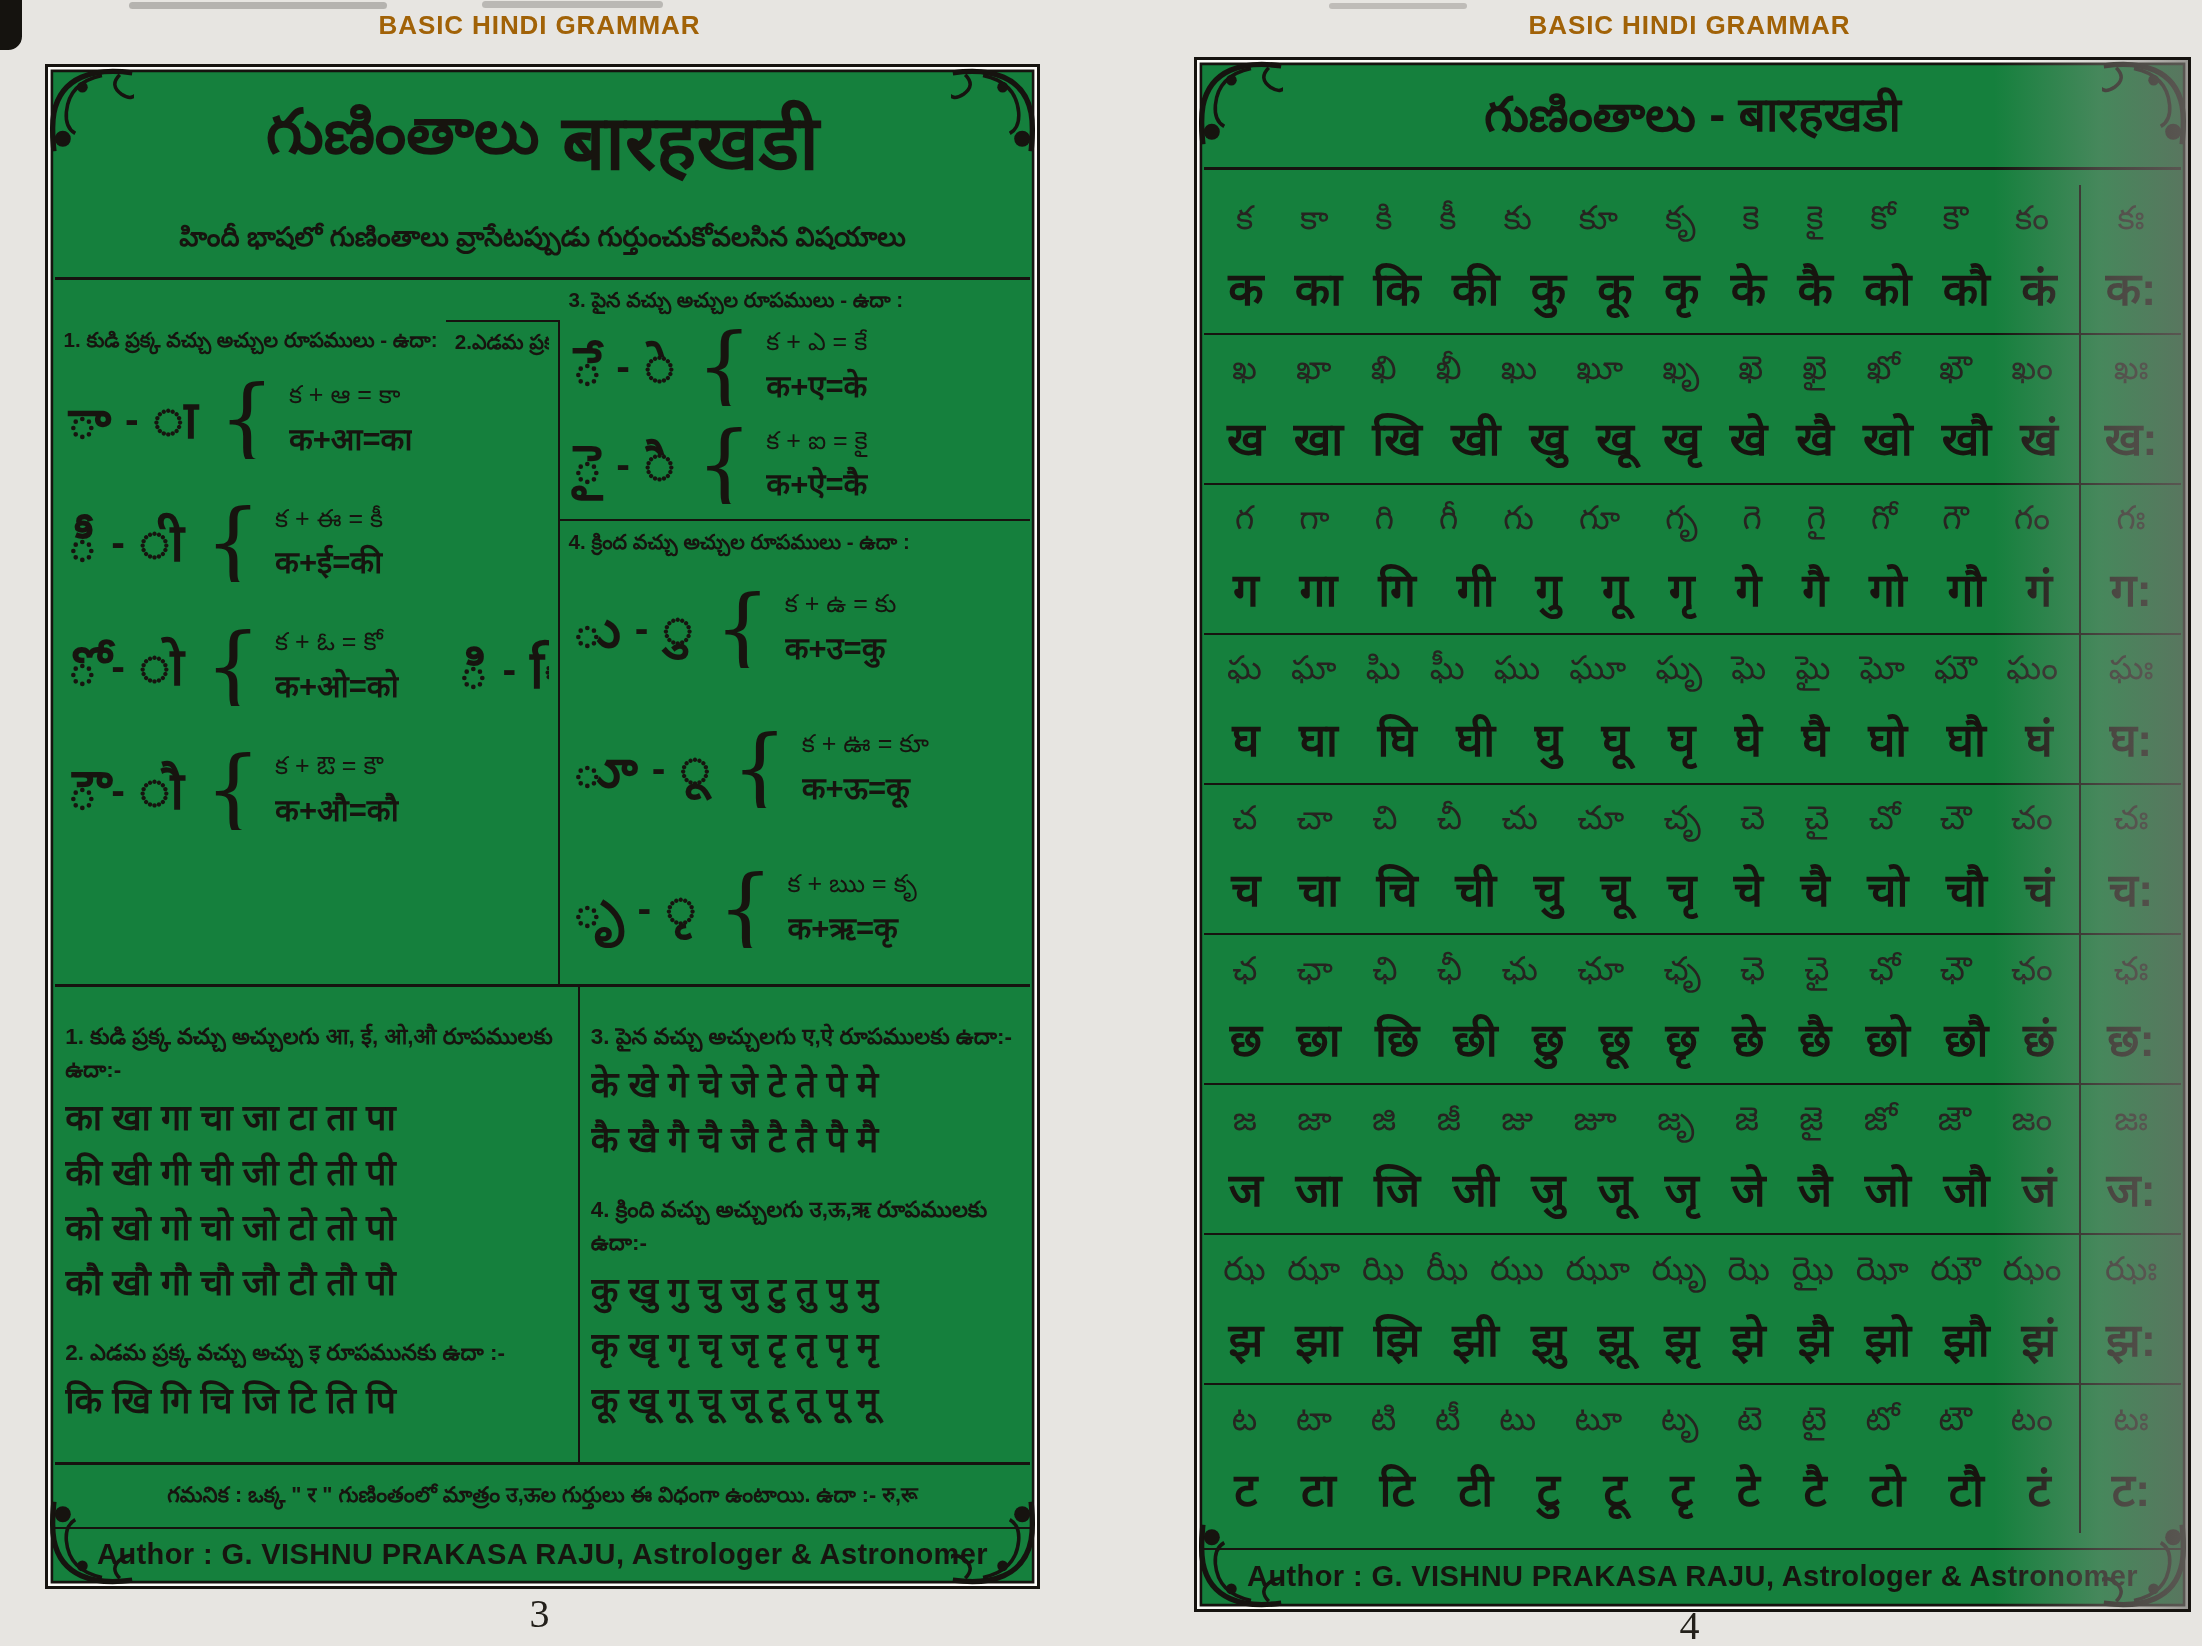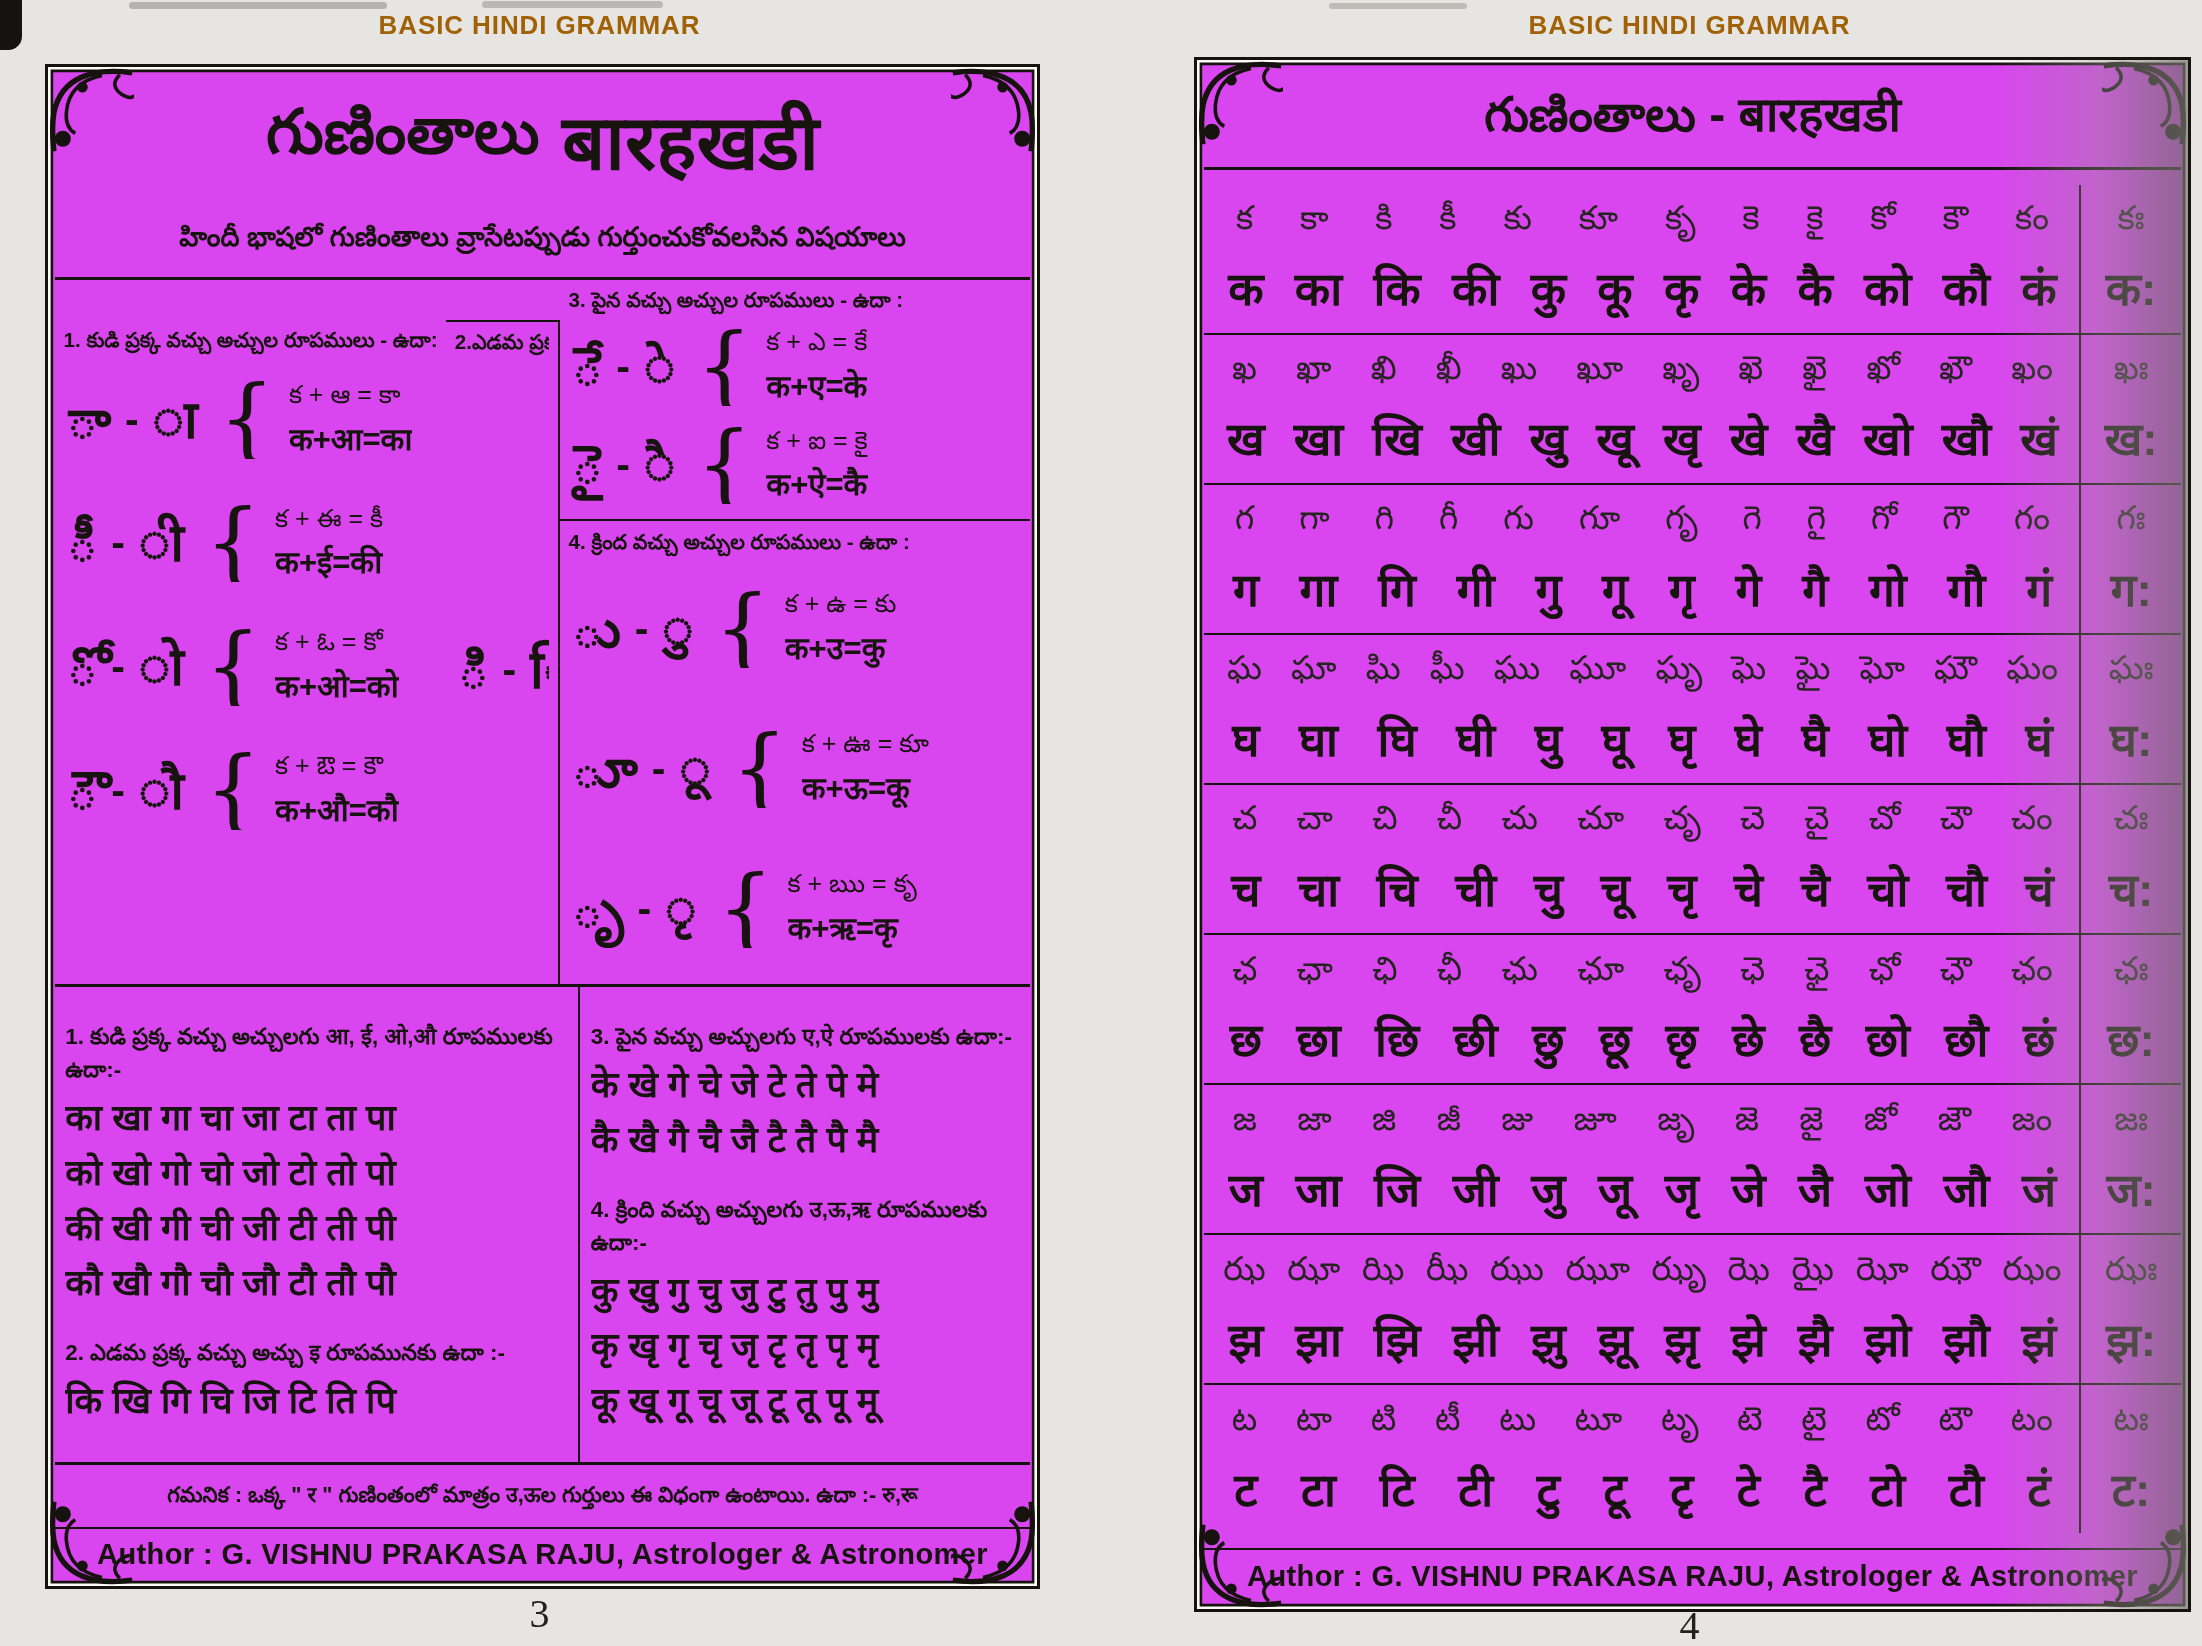--- a/index.html
+++ b/index.html
@@ -8,21 +8,21 @@
     background:#e7e5e1;
     font-family:"Liberation Sans","DejaVu Sans",sans-serif;
     color:#17140f;
   }
   
   .hdr{
     position:absolute;top:10.3px;text-align:center;
     font-weight:bold;font-size:26px;letter-spacing:0.9px;color:#a16207;
   }
   .pageframe{
-    position:absolute;background:#d946ef;
+    position:absolute;background:#15803d;
     border:3.4px solid #16130f;
     box-shadow: inset 0 0 0 2.6px #fcfbf8, inset 0 0 0 5.2px #16130f;
   }
   .pagenum{
     position:absolute;text-align:center;
     font-family:"Liberation Serif","DejaVu Serif",serif;
     font-size:40px;color:#23201a;
   }
   .corner{position:absolute;width:89px;height:89px;pointer-events:none;z-index:5;}
   .c-tl{top:-3.4px;left:-3.4px}
@@ -266,22 +266,22 @@
             </div>
         </div>
       </div>
     </div>
 
     <div class="exwrap">
       <div class="excolA">
         <div class="exhead">1. కుడి ప్రక్క వచ్చు అచ్చులగు आ, ई, ओ,औ రూపములకు ఉదా:-</div>
         <div class="exlines">
             <div class="exline">का खा गा चा जा टा ता पा</div>
+            <div class="exline">की खी गी ची जी टी ती पी</div>
             <div class="exline">को खो गो चो जो टो तो पो</div>
-            <div class="exline">की खी गी ची जी टी ती पी</div>
             <div class="exline">कौ खौ गौ चौ जौ टौ तौ पौ</div>
           </div>
         <div class="exhead">2. ఎడమ ప్రక్క వచ్చు అచ్చు इ రూపమునకు ఉదా :-</div>
         <div class="exlines">
             <div class="exline">कि खि गि चि जि टि ति पि</div>
           </div>
       </div>
       <div class="excolB">
         <div class="exhead">3. పైన వచ్చు అచ్చులగు ए,ऐ రూపములకు ఉదా:-</div>
         <div class="exlines">

